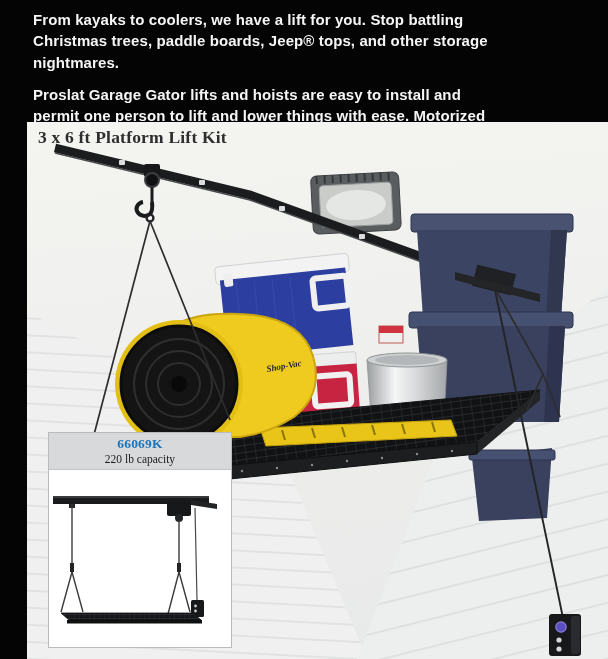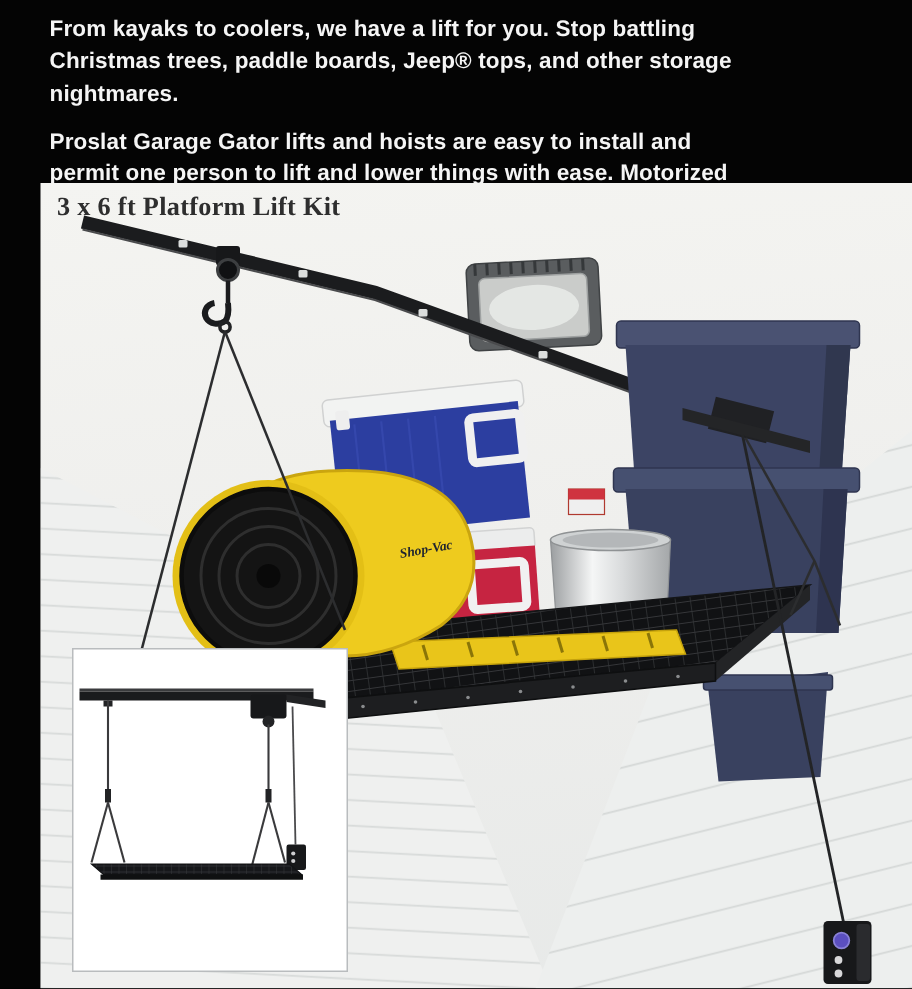--- a/index.html
+++ b/index.html
@@ -211,20 +211,24 @@
         <line x1="468" y1="168" x2="536" y2="496" stroke="#232426" stroke-width="1.9"></line>
         <rect x="522" y="492" width="32" height="42" rx="3" fill="#17181a"></rect>
         <rect x="544" y="494" width="9" height="38" rx="2" fill="#2a2b2e"></rect>
         <circle cx="534" cy="505" r="5.2" fill="#5b4fc0" stroke="#8880d6" stroke-width="1.2"></circle>
         <circle cx="532" cy="518" r="2.6" fill="#d8d8da"></circle>
         <circle cx="532" cy="527" r="2.6" fill="#d8d8da"></circle>
       </g>
     </svg>
 
     <div class="inset-card">
+      <div class="card-head">
+        <div class="card-sku">66069K</div>
+        <div class="card-capacity">220 lb capacity</div>
+      </div>
       <svg class="card-diagram" width="182" height="181" viewBox="0 0 182 181">
 
         <rect x="4" y="26" width="156" height="2" fill="#3a3b3d"></rect>
         <rect x="4" y="28" width="156" height="6" fill="#1a1b1d"></rect>
         <rect x="20" y="34" width="6" height="4" fill="#222325"></rect>
 
         <rect x="118" y="30" width="24" height="16" rx="2" fill="#17181a"></rect>
         <circle cx="130" cy="48" r="4" fill="#222325"></circle>
         <polygon points="142,30 168,34 168,39 142,35" fill="#222325"></polygon>
 

